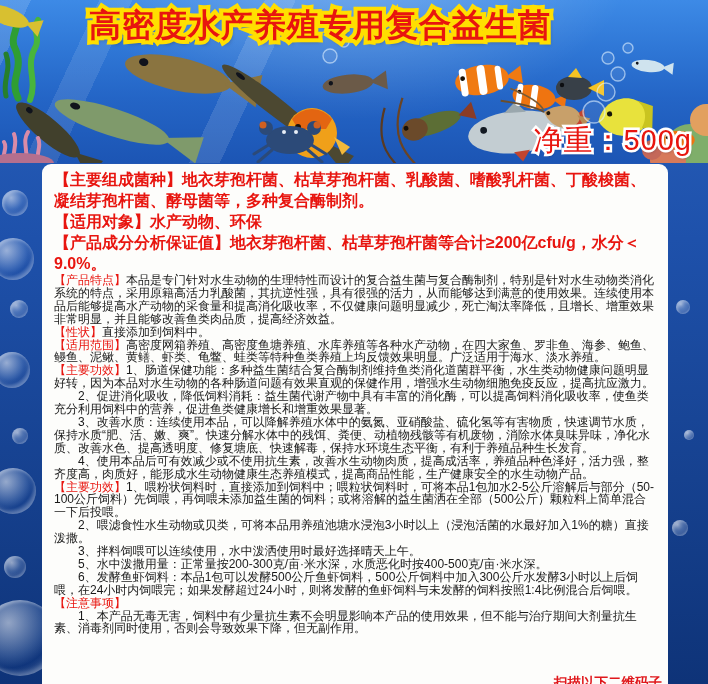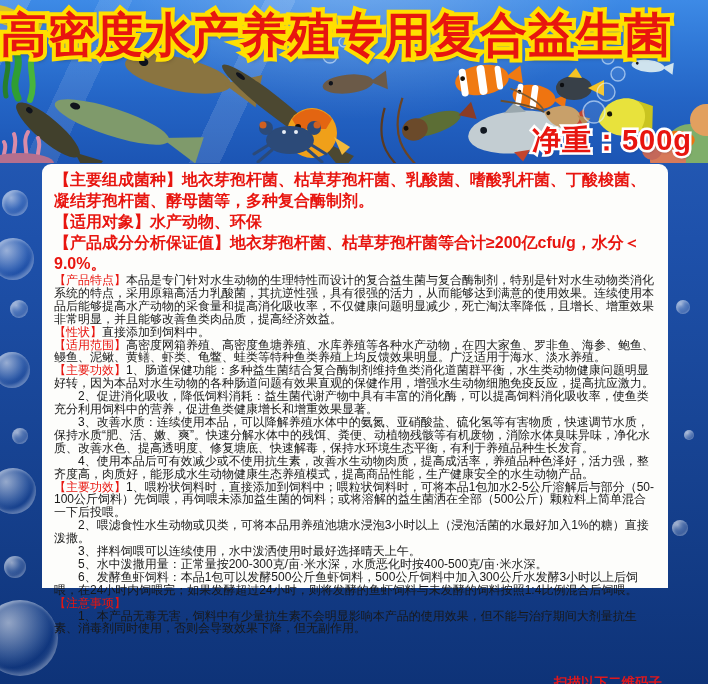--- a/index.html
+++ b/index.html
@@ -14,40 +14,40 @@
     background:linear-gradient(180deg,#3d8ae6 0%,#2f77d6 30%,#2465c6 60%,#1c55b4 100%);
   }
   .banner .rays{
     position:absolute;inset:0;
     background:
       linear-gradient(115deg,rgba(255,255,255,.14) 0 28px,transparent 28px 90px,rgba(255,255,255,.10) 90px 120px,transparent 120px 240px,rgba(255,255,255,.12) 240px 268px,transparent 268px),
       radial-gradient(ellipse at 50% -20%,rgba(255,255,255,.28),transparent 55%);
   }
   .sea{position:absolute;left:0;top:0;}
   .title{
-    position:absolute;left:0;top:4px;width:640px;text-align:left;z-index:3;
-    font-size:47px;font-weight:bold;letter-spacing:1px;color:#e8150f;white-space:nowrap;
+    position:absolute;left:0;top:4px;width:640px;text-align:center;z-index:3;
+    font-size:32px;font-weight:bold;letter-spacing:1px;color:#e8150f;white-space:nowrap;
   }
   .title::before{
     content:attr(data-text);position:absolute;left:0;top:0;width:100%;z-index:-1;
     -webkit-text-stroke:8px #ffdf00;color:#ffdf00;
     text-shadow:2px 3px 4px rgba(40,20,0,.55);
   }
   .net-weight{
     position:absolute;right:16px;bottom:2px;z-index:3;
-    font-size:29px;font-weight:bold;color:#e8150f;white-space:nowrap;letter-spacing:1px;
+    font-size:29px;font-weight:normal;color:#e8150f;white-space:nowrap;letter-spacing:1px;
   }
   .net-weight::before{
     content:attr(data-text);position:absolute;left:0;top:0;width:100%;z-index:-1;
     -webkit-text-stroke:5px #ffffff;color:#fff;
     text-shadow:1px 2px 3px rgba(0,20,60,.45);
   }
   
   .panel{
-    position:absolute;left:42px;top:164px;width:626px;height:424px;
+    position:absolute;left:42px;top:164px;width:626px;height:520px;
     background:#fdfdfb;border-radius:9px 9px 0 0;
     padding:5px 10px 12px 12px;box-sizing:border-box;overflow:visible;
   }
   .panel p{margin:0;}
   .red-block{
     font-size:16px;line-height:21px;font-weight:bold;color:#e8150f;
   }
   .body{
     font-size:12px;line-height:12.9px;color:#181818;
   }

